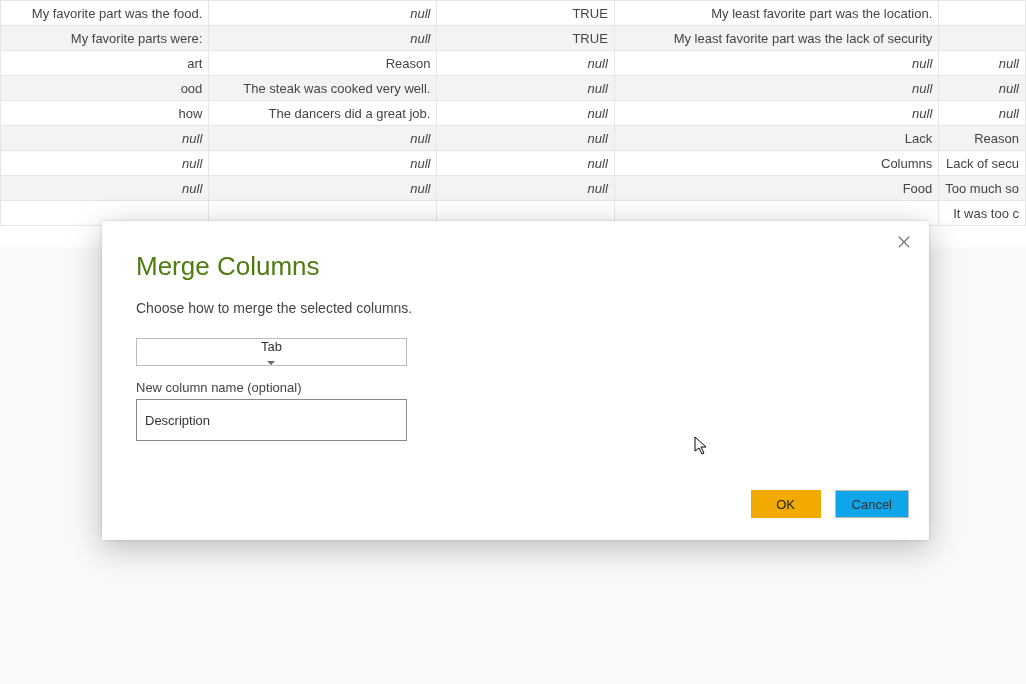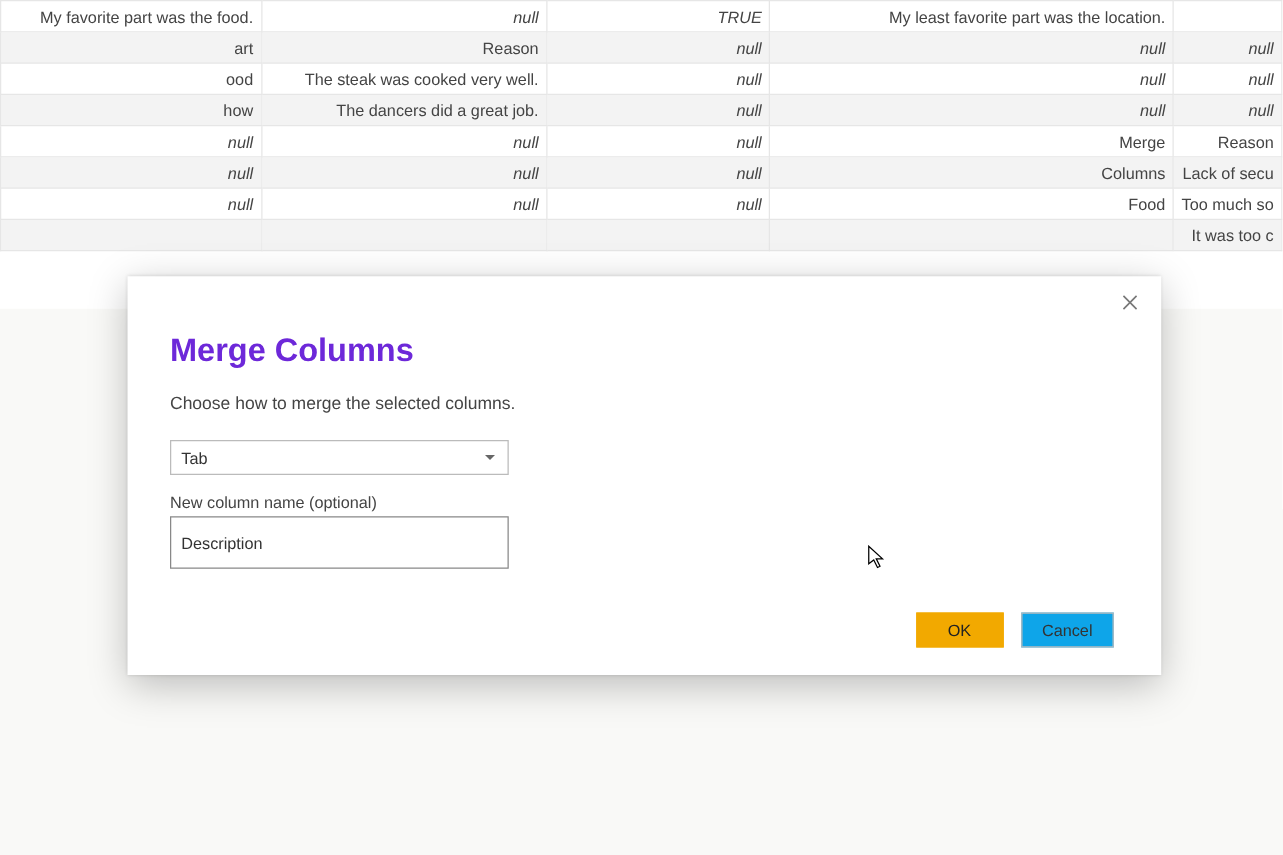--- a/index.html
+++ b/index.html
@@ -33,21 +33,20 @@
     }
     .table tr:nth-child(even) td { background: #f3f3f3; }
     .table tr:nth-child(odd) td { background: #ffffff; }
     .null {
       color: #999;
       font-style: italic;
       text-align: right;
     }
     .true-val {
       color: #666;
-      font-style: italic;
       text-align: right;
     }
     .col1 { width: 210px; }
     .col2 { width: 230px; }
     .col3 { width: 186px; }
     .col4 { width: 328px; }
     .col5 { width: auto; }
 
     .whitespace-below {
       position: absolute;
@@ -75,24 +74,24 @@
       width: 18px;
       height: 18px;
       cursor: pointer;
       color: #777;
       font-size: 16px;
       line-height: 16px;
       text-align: center;
     }
     .dialog-title {
       font-size: 26px;
-      font-weight: 700;
-      color: #6d28d9;
+      font-weight: 400;
+      color: #4d7c0f;
       margin-bottom: 18px;
-      margin-top: 16px;
+      margin-top: 2px;
     }
     .dialog-subtitle {
       font-size: 14px;
       color: #444;
       margin-bottom: 22px;
     }
     .form-label {
       font-size: 13px;
       color: #444;
       margin-bottom: 4px;
@@ -101,20 +100,21 @@
       width: 271px;
       height: 28px;
       border: 1px solid #bbb;
       position: relative;
       padding: 0 8px;
       display: flex;
       align-items: center;
       background: #fff;
       margin-bottom: 14px;
       cursor: pointer;
+      flex-direction: column;
     }
     .select-value {
       flex: 1;
       font-size: 13px;
       color: #333;
     }
     .select-caret {
       width: 0; height: 0;
       border-left: 4px solid transparent;
       border-right: 4px solid transparent;
@@ -127,21 +127,21 @@
       border: 1px solid #888;
       padding: 0 8px;
       font-size: 13px;
       color: #333;
       font-family: inherit;
       outline: none;
     }
     .dialog-buttons {
       position: absolute;
       bottom: 22px;
-      right: 38px;
+      right: 20px;
       display: flex;
       gap: 14px;
     }
     .btn {
       min-width: 70px;
       height: 28px;
       padding: 0 16px;
       font-size: 13px;
       border: 1px solid #bbb;
       background: #0ea5e9;
@@ -169,20 +169,27 @@
 <table class="table">
   <tbody id="grid-body">
       <tr>
         <td class="col1">My favorite part was the food.</td>
         <td class="col2 null">null</td>
         <td class="col3 true-val">TRUE</td>
         <td class="col4">My least favorite part was the location.</td>
         <td class="col5"></td>
       </tr>
       <tr>
+        <td class="col1">My favorite parts were:</td>
+        <td class="col2 null">null</td>
+        <td class="col3 true-val">TRUE</td>
+        <td class="col4">My least favorite part was  the lack of security</td>
+        <td class="col5"></td>
+      </tr>
+      <tr>
         <td class="col1">art</td>
         <td class="col2">Reason</td>
         <td class="col3 null">null</td>
         <td class="col4 null">null</td>
         <td class="col5 null">null</td>
       </tr>
       <tr>
         <td class="col1">ood</td>
         <td class="col2">The steak was cooked very well.</td>
         <td class="col3 null">null</td>
@@ -193,21 +200,21 @@
         <td class="col1">how</td>
         <td class="col2">The dancers did a great job.</td>
         <td class="col3 null">null</td>
         <td class="col4 null">null</td>
         <td class="col5 null">null</td>
       </tr>
       <tr>
         <td class="col1 null">null</td>
         <td class="col2 null">null</td>
         <td class="col3 null">null</td>
-        <td class="col4">Merge</td>
+        <td class="col4">Lack</td>
         <td class="col5">Reason</td>
       </tr>
       <tr>
         <td class="col1 null">null</td>
         <td class="col2 null">null</td>
         <td class="col3 null">null</td>
         <td class="col4">Columns</td>
         <td class="col5">Lack of secu</td>
       </tr>
       <tr>

